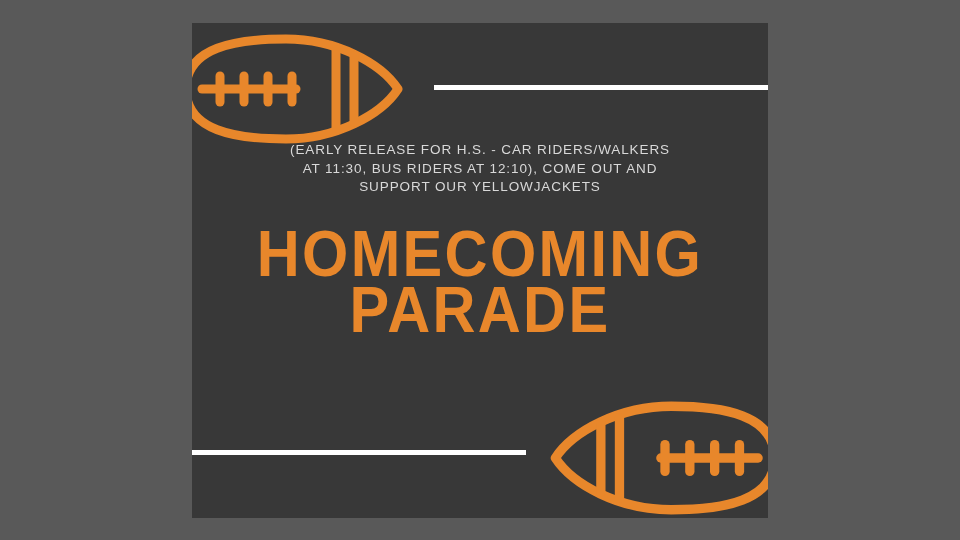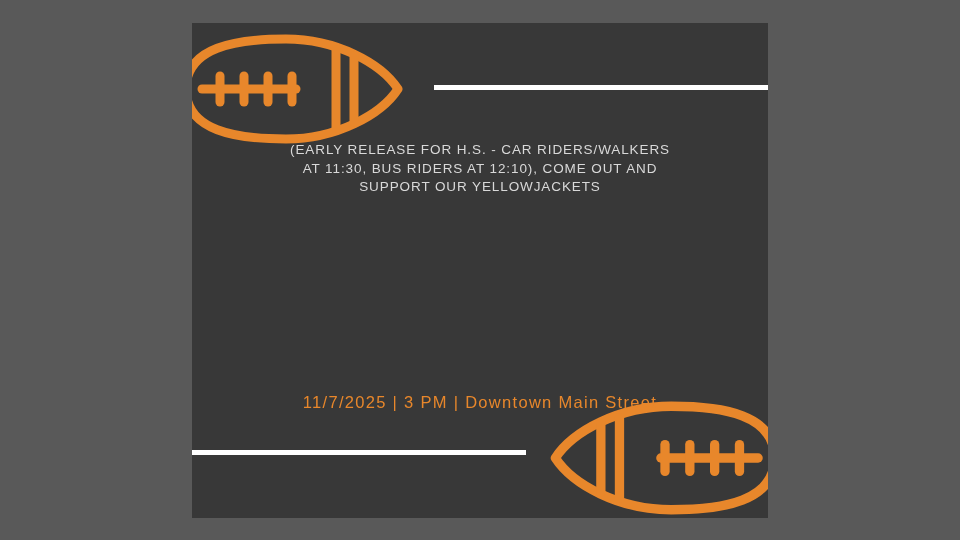--- a/index.html
+++ b/index.html
@@ -177,21 +177,24 @@
       </g>
     </svg>
 
     <div id="rule-top" class="rule"></div>
     <div id="rule-bottom" class="rule"></div>
 
     <div id="content">
 
       <div id="announcement">(EARLY RELEASE FOR H.S. - CAR RIDERS/WALKERS AT 11:30, BUS RIDERS AT 12:10), COME OUT AND SUPPORT OUR YELLOWJACKETS</div>
 
-
-
-      <div id="details">11/7/2025 | 3 PM | Downtown Main Street</div>
+      <div id="headline">
+        <span class="headline-line">HOMECOMING</span>
+        <span class="headline-line">PARADE</span>
+      </div>
+
+
 
     </div>
 
   </div>
 
 </div>
 
 </body></html>

